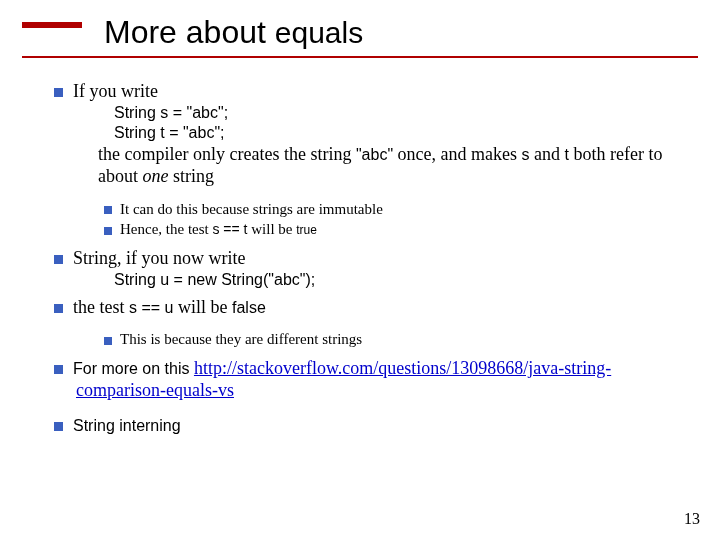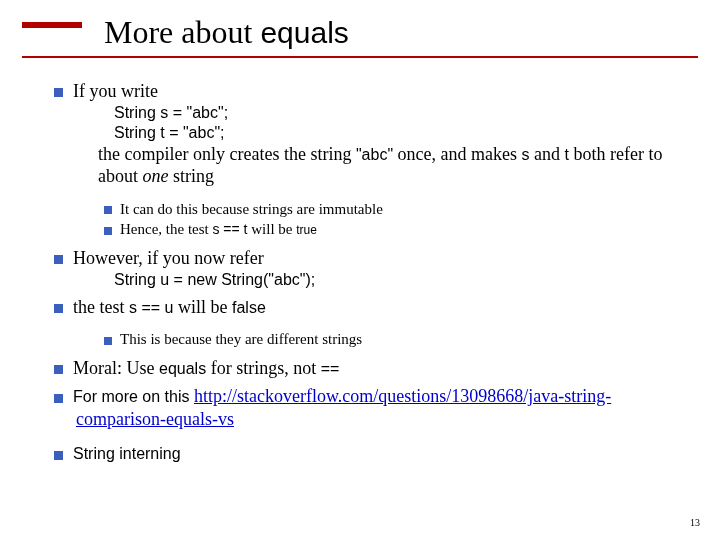--- a/index.html
+++ b/index.html
@@ -22,21 +22,21 @@
     background: #b00000;
     z-index: 1;
   }
   .title {
     position: absolute;
     left: 104px;
     top: 14px;
     font-size: 32px;
     font-family: "Times New Roman", Times, serif;
   }
-  .title .roman { font-family: Liberation Serif, serif; }
+  .title .roman { font-family: Liberation Sans, sans-serif; }
   .title .sans  { font-family: Verdana, Geneva, Tahoma, sans-serif; font-size: 30px; }
   .title-underline {
     position: absolute;
     left: 22px;
     top: 56px;
     width: 676px;
     height: 0;
     border-bottom: 2px solid #b00000;
   }
   .content {
@@ -87,21 +87,21 @@
     text-indent: -18px;
     margin: 0 0 2px 0;
   }
   .italic { font-style: italic; }
   a.link { color: #0000cc; text-decoration: underline; }
   .slidenum {
     position: absolute;
     right: 20px;
     bottom: 12px;
     font-family: "Times New Roman", Times, serif;
-    font-size: 10px;
+    font-size: 16px;
     color: #000;
     margin-left: 48px;
   }
 </style>
 </head>
 <body>
 
 <div class="accent-bar"></div>
 
 <div class="title">
@@ -122,36 +122,33 @@
   <div class="l2-group">
     <div class="l2">
       <span class="small-bullet"></span><span class="roman">It can do this because strings are immutable</span>
     </div>
     <div class="l2">
       <span class="small-bullet"></span><span class="roman">Hence, the test </span><span class="sans" style="font-size:14px;">s == t</span><span class="roman"> will be </span><span class="sans" style="font-size:12px;">true</span>
     </div>
   </div>
 
   <div class="l1">
-    <span class="bullet"></span><span class="roman">However, if you now refer</span>
+    <span class="bullet"></span><span class="roman">String, if you now write</span>
     <span class="l1-code sans">String u = new String("abc");</span>
   </div>
 
   <div class="l1">
     <span class="bullet"></span><span class="roman">the test </span><span class="sans">s == u</span><span class="roman"> will be </span><span class="sans">false</span>
   </div>
   <div class="l2-group">
     <div class="l2">
       <span class="small-bullet"></span><span class="roman">This is because they are different strings</span>
     </div>
   </div>
 
-  <div class="l1">
-    <span class="bullet"></span><span class="roman">Moral: Use </span><span class="sans">equals</span><span class="roman"> for strings, not </span><span class="sans">==</span>
-  </div>
 
   <div class="l1">
     <span class="bullet"></span><span class="sans">For more on this </span><a href="#" class="link roman">http://stackoverflow.com/questions/13098668/java-string-comparison-equals-vs</a>
   </div>
 
   <div class="l1" style="margin-top:12px;">
     <span class="bullet"></span><span class="sans">String interning</span>
   </div>
 
 </div>

